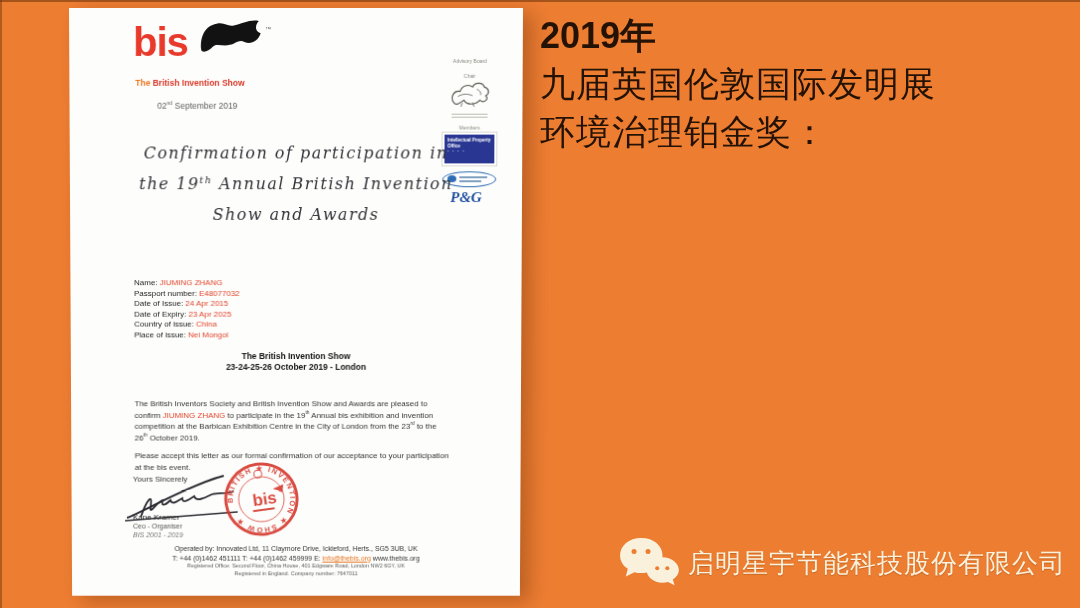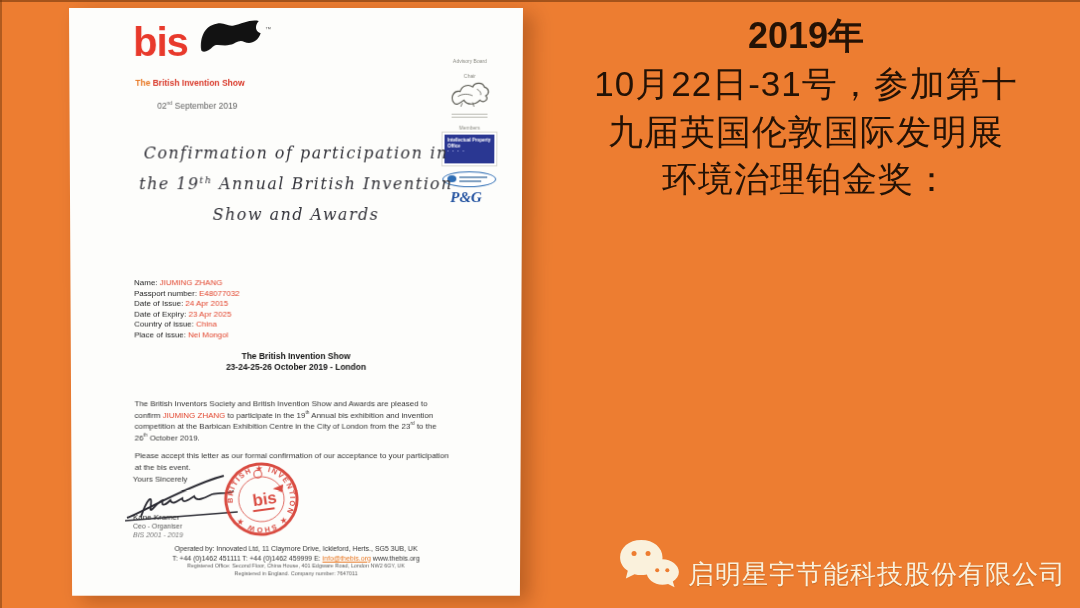--- a/index.html
+++ b/index.html
@@ -71,25 +71,25 @@
 
   .stamp{left:152px;top:457px;width:80px;height:80px;opacity:.9;transform:rotate(-8deg);}
 
   .doc-footer{left:0;width:454px;top:543px;text-align:center;color:#333;}
   .doc-footer .f1{font-size:7px;line-height:9.5px;}
   .doc-footer .f2{font-size:7px;line-height:9.5px;}
   .doc-footer .f2 .email{color:#E87722;text-decoration:underline;}
   .doc-footer .f3,.doc-footer .f4{font-size:5.5px;line-height:7.5px;color:#5c5c5c;}
 
   
-  .panel{position:absolute;left:540px;top:12px;width:532px;color:#241205;text-align:center;}
+  .panel{position:absolute;left:540px;top:12px;width:532px;color:#241205;}
   .panel-title{font-size:36px;font-weight:bold;line-height:48px;}
   .panel-line{font-size:35px;line-height:47.5px;letter-spacing:1px;}
 
-  .company-row{position:absolute;left:618px;top:534px;height:58px;display:flex;align-items:flex-end;}
+  .company-row{position:absolute;left:618px;top:534px;height:58px;display:flex;align-items:center;}
   .wechat{width:62px;height:54px;flex:none;}
   .company-name{margin-left:8px;font-size:26px;color:#FAF1DC;letter-spacing:1px;text-shadow:0 1px 1px rgba(120,60,10,.35);}
 </style>
 </head>
 <body>
 
 <div class="edge-top"></div>
 <div class="edge-left"></div>
 
 <div class="document">
@@ -182,21 +182,20 @@
     <div class="f2">
       <span>T: +44 (0)1462 451111 T: +44 (0)1462 459999 E: </span><span class="email">info@thebis.org</span><span> www.thebis.org</span>
     </div>
     <div class="f3">Registered Office: Second Floor, China House, 401 Edgware Road, London NW2 6GY, UK</div>
     <div class="f4">Registered in England. Company number: 7647011</div>
   </div>
 </div>
 
 <div class="panel">
   <div class="panel-title">2019年</div>
-  <div class="panel-line">10月22日-31号，参加第十</div>
   <div class="panel-line">九届英国伦敦国际发明展</div>
   <div class="panel-line">环境治理铂金奖：</div>
 </div>
 
 <div class="company-row">
   <svg class="wechat" viewBox="0 0 64 56">
     <path d="M24,2 C11,2 2,10 2,20 c0,6 3,11 8,14 l-2,8 9,-4.5 c2.3,0.6 4.6,0.9 7,0.9 13,0 22,-8.4 22,-18.4 C46,10 37,2 24,2 Z" fill="#FAF1DC"></path>
     <circle cx="16.5" cy="16" r="2.6" fill="#ED7D31"></circle>
     <circle cx="31" cy="16" r="2.6" fill="#ED7D31"></circle>
     <path d="M46,22 c-9,0 -16.5,6 -16.5,13.2 0,7.3 7.5,13.2 16.5,13.2 2,0 4,-0.3 5.8,-0.8 l6.7,3.4 -1.8,-6 c3.9,-2.4 6.3,-6 6.3,-9.8 C63,28 55,22 46,22 Z" fill="#FAF1DC"></path>

